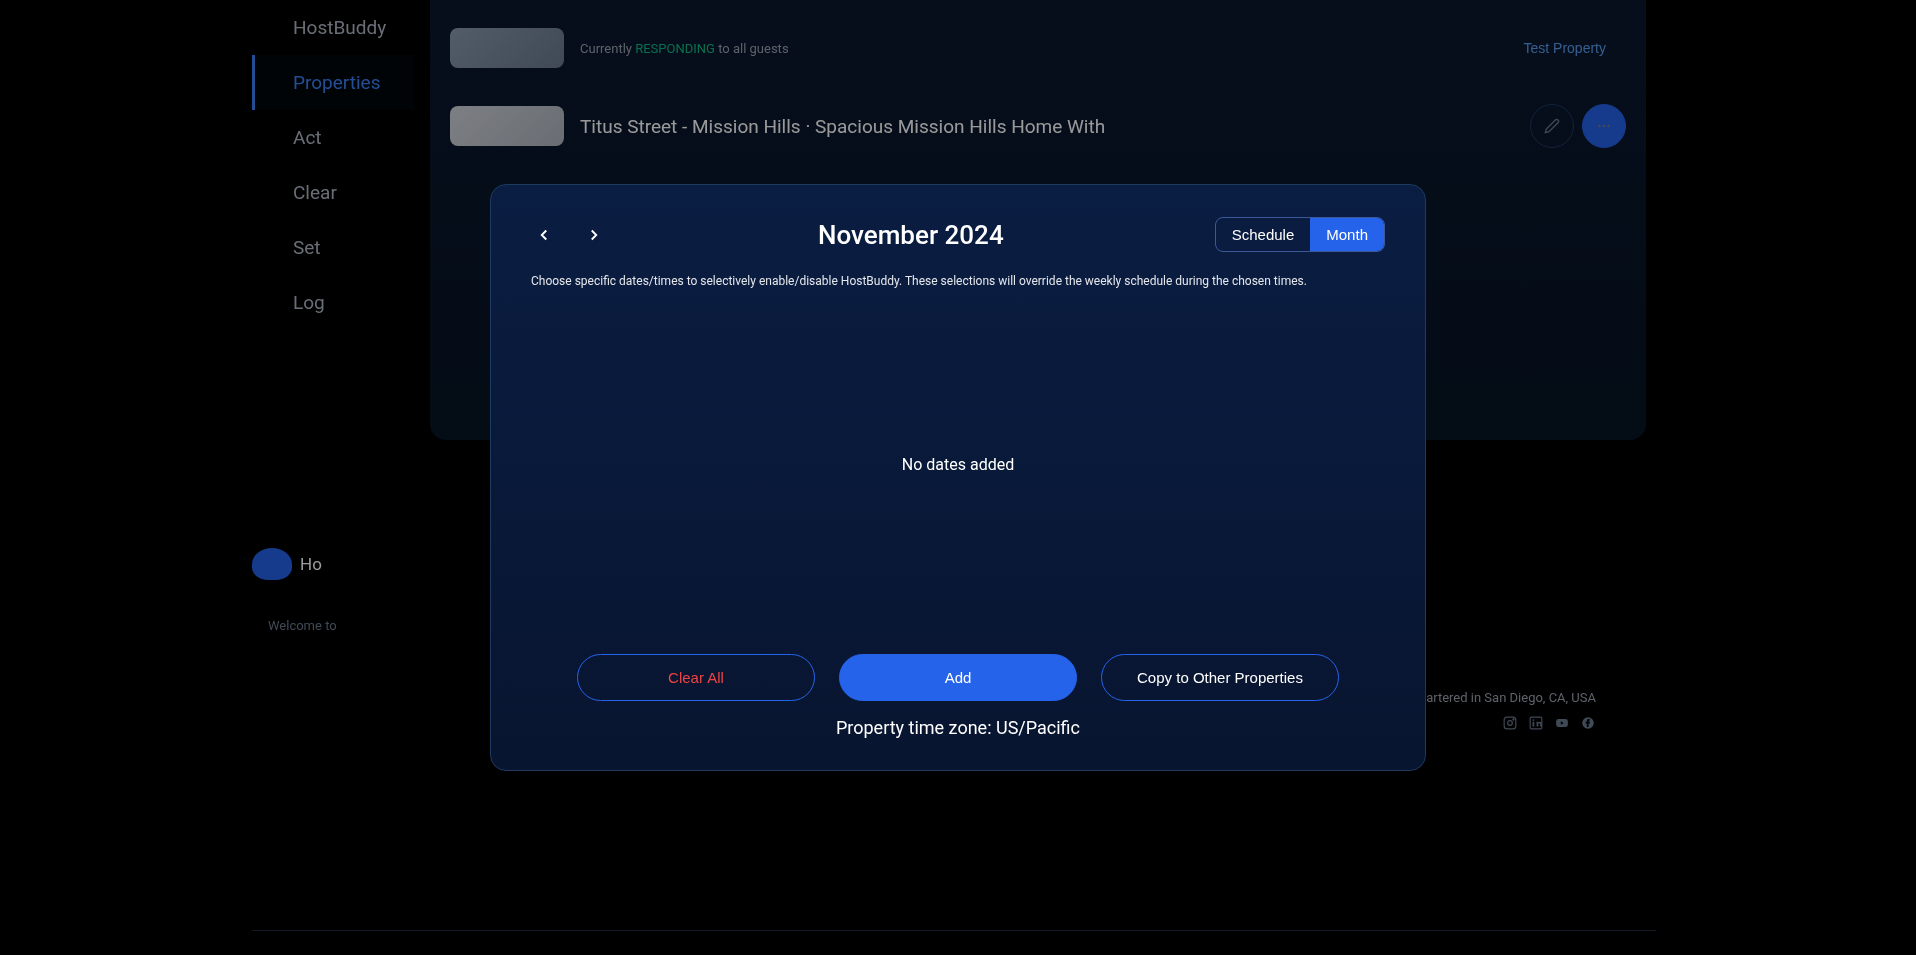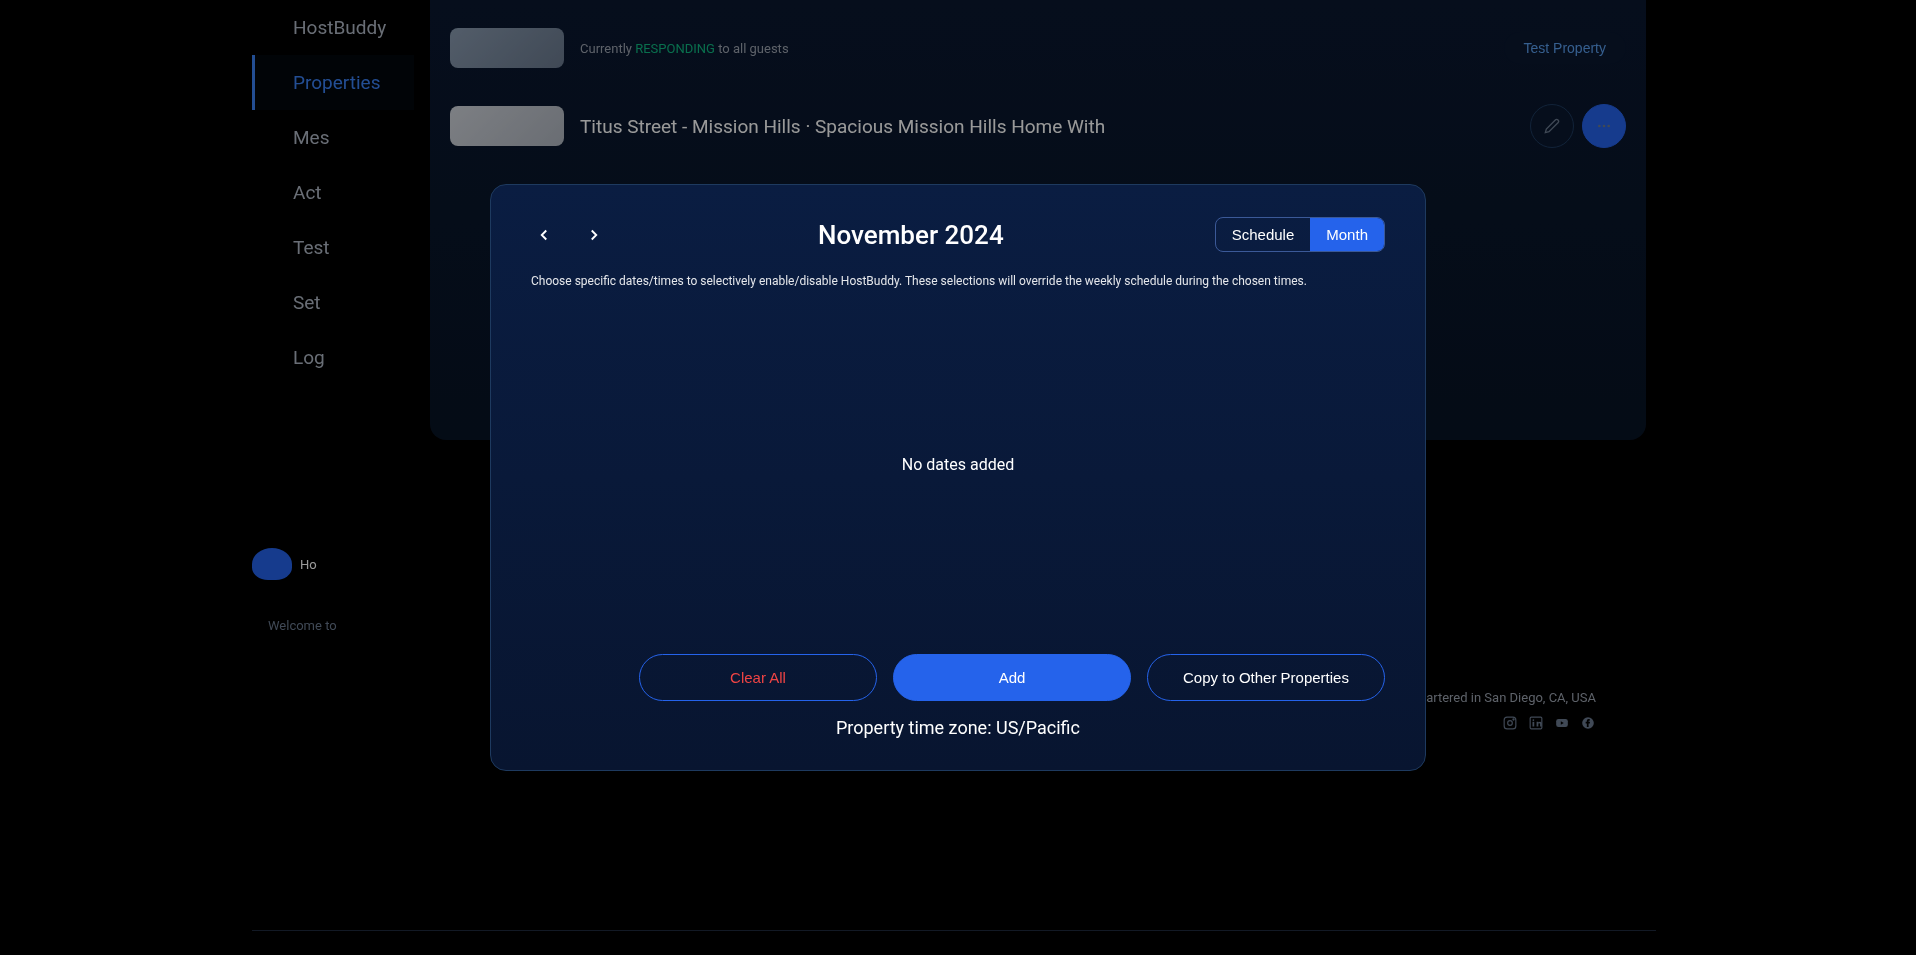--- a/index.html
+++ b/index.html
@@ -188,22 +188,22 @@
       justify-content: center;
     }
 
     .empty-state {
       font-size: 16px;
       color: #ffffff;
     }
 
     .modal-footer {
       display: flex;
-      gap: 16px;
-      justify-content: flex-end;
+      gap: 24px;
+      justify-content: center;
       margin-top: 20px;
       margin-bottom: 16px;
     }
 
     .footer-btn {
       width: 238px;
       padding: 14px 20px;
       border-radius: 28px;
       border: 1px solid #2563eb;
       background: transparent;
@@ -223,21 +223,21 @@
     .timezone-text {
       text-align: center;
       font-size: 18px;
       color: #ffffff;
     }
 
     .footer-logo {
       display: flex;
       align-items: center;
       gap: 8px;
-      font-size: 13px;
+      font-size: 17px;
       color: #ffffff;
     }
 
     .logo-icon {
       width: 40px;
       height: 32px;
       background: #2563eb;
       border-radius: 50% 50% 40% 40%;
       position: relative;
     }
@@ -263,23 +263,22 @@
       right: 260px;
       border-top: 1px solid #1e2a3f;
     }
   </style>
 </head>
 <body>
 
 <div class="sidebar">
   <div class="sidebar-item">HostBuddy</div>
   <div class="sidebar-item active">Properties</div>
-  <div class="sidebar-item">Mes</div>
   <div class="sidebar-item">Act</div>
-  <div class="sidebar-item">Test</div>
+  <div class="sidebar-item">Clear</div>
   <div class="sidebar-item">Set</div>
   <div class="sidebar-item">Log</div>
 </div>
 
 <div class="bg-content">
   <div class="property-row">
     <div class="property-thumb"></div>
     <div class="property-status">
       <span>Currently</span>
       <span class="responding">RESPONDING</span>

